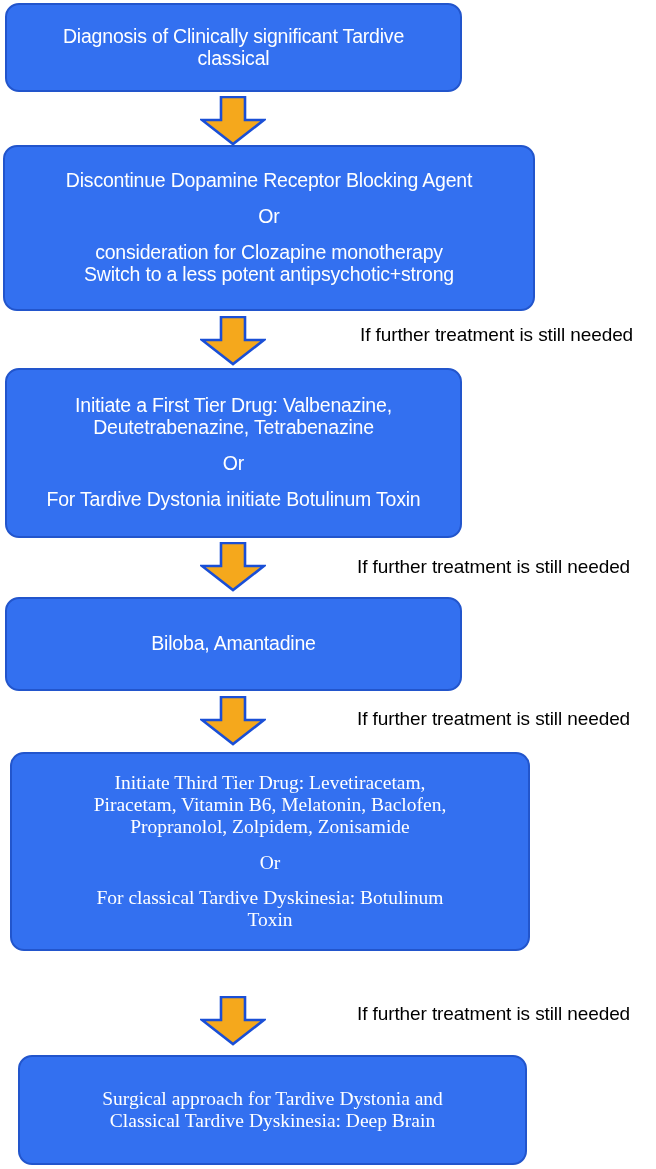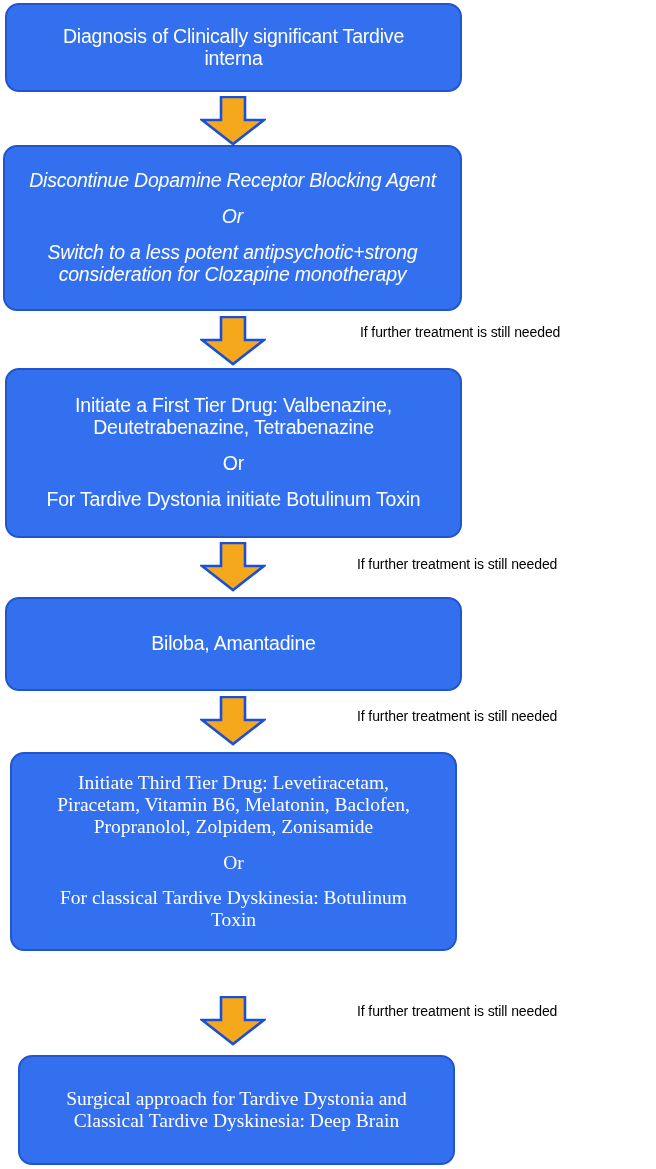--- a/index.html
+++ b/index.html
@@ -57,77 +57,77 @@
     letter-spacing: -0.2px;
   }
   
   .node.serif {
     font-family: "Liberation Serif", serif;
     font-size: 19.5px;
   }
 
   
   #node-1 { left: 5px;  top: 3px;    width: 457px; height: 89px;  }
-  #node-2 { left: 3px;  top: 145px;  width: 459px; height: 166px; font-style: italic; }
+  #node-2 { left: 3px;  top: 145px;  width: 532px; height: 166px; }
   #node-3 { left: 5px;  top: 368px;  width: 457px; height: 170px; }
   #node-4 { left: 5px;  top: 597px;  width: 457px; height: 94px;  }
-  #node-5 { left: 10px; top: 752px;  width: 447px; height: 199px; }
-  #node-6 { left: 18px; top: 1055px; width: 437px; height: 110px; }
+  #node-5 { left: 10px; top: 752px;  width: 520px; height: 199px; }
+  #node-6 { left: 18px; top: 1055px; width: 509px; height: 110px; }
 
   
   .arrow {
     position: absolute;
     width: 66px;
     height: 50px;
   }
   .arrow svg { display: block; width: 100%; height: 100%; }
 
   #arrow-1 { left: 200px; top: 96px;   }
   #arrow-2 { left: 200px; top: 316px;  }
   #arrow-3 { left: 200px; top: 542px;  }
   #arrow-4 { left: 200px; top: 696px;  }
   #arrow-5 { left: 200px; top: 996px;  }
 
   
   .edge-label {
     position: absolute;
     font-family: "Liberation Sans", sans-serif;
-    font-size: 14px;
+    font-size: 19px;
     color: #000000;
     white-space: nowrap;
     letter-spacing: -0.1px;
   }
   #label-1 { left: 360px; top: 324px;  }
   #label-2 { left: 357px; top: 556px;  }
   #label-3 { left: 357px; top: 708px;  }
   #label-4 { left: 357px; top: 1003px; }
 </style>
 </head>
 <body>
 
 <div id="flow-canvas">
 
   <div class="node sans" id="node-1">
     <span class="line">Diagnosis of Clinically significant Tardive</span>
-    <span class="line">interna</span>
+    <span class="line">classical</span>
   </div>
 
   <div class="arrow" id="arrow-1">
     <svg viewBox="0 0 66 50" xmlns="http://www.w3.org/2000/svg" preserveAspectRatio="none">
       <polygon points="21,1 45,1 45,24 64,24 33,48 2,24 21,24" fill="#f5a81c" stroke="#1a4fd6" stroke-width="2.6" stroke-linejoin="miter"></polygon>
     </svg>
   </div>
 
   <div class="node sans" id="node-2">
     <span class="line">Discontinue Dopamine Receptor Blocking Agent</span>
     <span class="spacer"></span>
     <span class="line">Or</span>
     <span class="spacer"></span>
+    <span class="line">consideration for Clozapine monotherapy</span>
     <span class="line">Switch to a less potent antipsychotic+strong</span>
-    <span class="line">consideration for Clozapine monotherapy</span>
   </div>
 
   <div class="arrow" id="arrow-2">
     <svg viewBox="0 0 66 50" xmlns="http://www.w3.org/2000/svg" preserveAspectRatio="none">
       <polygon points="21,1 45,1 45,24 64,24 33,48 2,24 21,24" fill="#f5a81c" stroke="#1a4fd6" stroke-width="2.6" stroke-linejoin="miter"></polygon>
     </svg>
   </div>
   <div class="edge-label" id="label-1">If further treatment is still needed</div>
 
   <div class="node sans" id="node-3">

